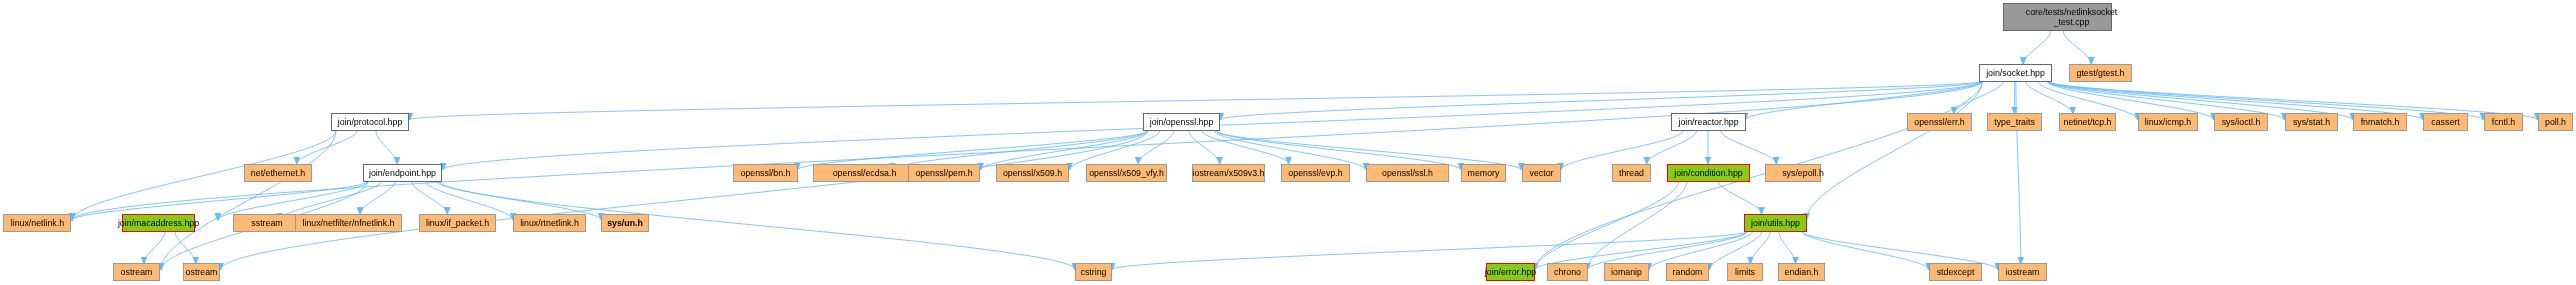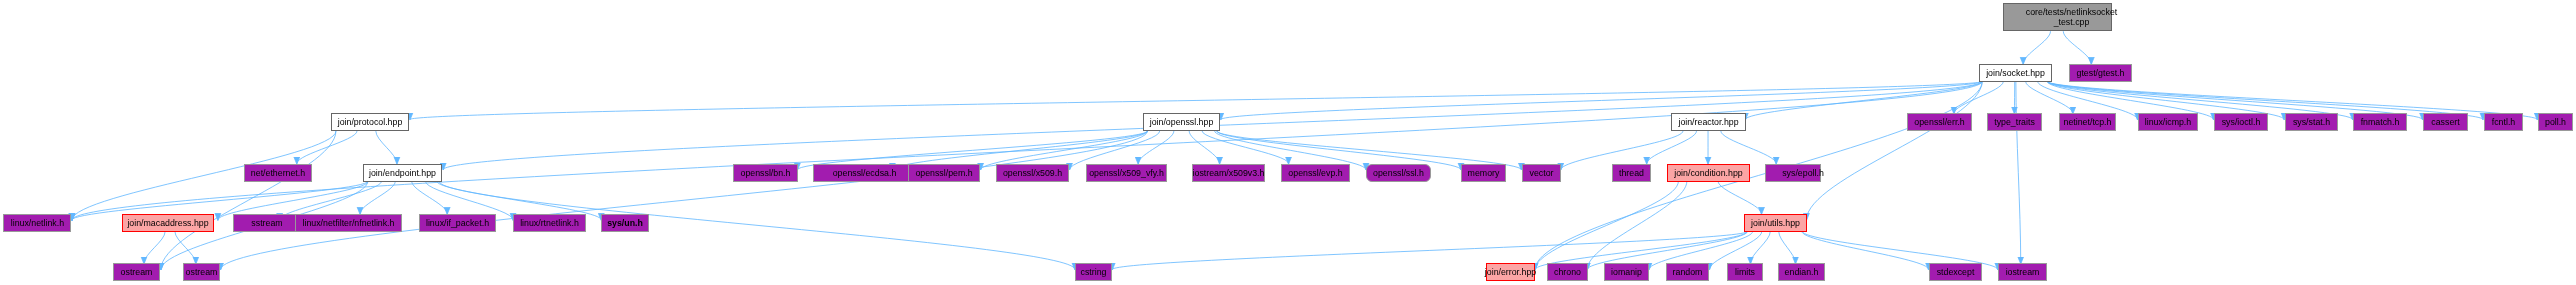--- a/index.html
+++ b/index.html
@@ -2,23 +2,23 @@
 <html style="font-size:11px"><head>
 <meta charset="utf-8">
 <style>
   html, body { margin: 0; padding: 0; background: #ffffff; }
   body { width: 2576px; height: 285px; position: relative; overflow: hidden;
          font-family: "Liberation Sans", "DejaVu Sans", sans-serif; }
   #graph { position: absolute; left: 0; top: 0; width: 2576px; height: 285px; }
   .node { position: absolute; box-sizing: border-box; height: 17.7px;
           display: flex; align-items: center; justify-content: center;
           font-size: 8.8px; color: #000; white-space: nowrap; }
-  .node.ext { background: #a21caf; border: 0.7px solid #999999; }
+  .node.ext { background: #fdba74; border: 0.7px solid #999999; }
   .node.local { background: #ffffff; border: 0.7px solid #666666; }
-  .node.missing { background: #fca5a5; border: 0.7px solid #ff0000; }
+  .node.missing { background: #84cc16; border: 0.7px solid #ff0000; }
   .node.root { background: #999999; border: 0.7px solid #666666; height: 28.5px;
                text-align: center; line-height: 10.2px; white-space: pre-line; }
   .node span { pointer-events: none; }
   svg .edge { fill: none; stroke: #63b8ff; stroke-width: 1.2; }
   svg .arrow { fill: #63b8ff; stroke: #63b8ff; }
 </style>
 </head>
 <body>
 
 <div id="graph">
@@ -162,21 +162,21 @@
     </div>
   <div class="node ext" style="left:1086px;top:164px;width:81px;">
       <span>openssl/x509_vfy.h</span>
     </div>
   <div class="node ext" style="left:1192px;top:164px;width:73px;">
       <span>iostream/x509v3.h</span>
     </div>
   <div class="node ext" style="left:1281px;top:164px;width:69px;">
       <span>openssl/evp.h</span>
     </div>
-  <div class="node ext" style="left:1366px;top:164px;width:65px;border-radius:6px;">
+  <div class="node ext" style="left:1366px;top:164px;width:83px;">
       <span>openssl/ssl.h</span>
     </div>
   <div class="node ext" style="left:1461px;top:164px;width:45px;">
       <span>memory</span>
     </div>
   <div class="node ext" style="left:1522px;top:164px;width:39px;">
       <span>vector</span>
     </div>
   <div class="node ext" style="left:1612px;top:164px;width:39px;">
       <span>thread</span>
@@ -184,21 +184,21 @@
   <div class="node missing" style="left:1667px;top:164px;width:83px;">
       <span>join/condition.hpp</span>
     </div>
   <div class="node ext" style="left:1765px;top:164px;width:56px;padding-left:20px;">
       <span>sys/epoll.h</span>
     </div>
 
   <div class="node ext" style="left:3.4px;top:214px;width:68px;">
       <span>linux/netlink.h</span>
     </div>
-  <div class="node missing" style="left:122px;top:214px;width:92px;">
+  <div class="node missing" style="left:122px;top:214px;width:73px;">
       <span>join/macaddress.hpp</span>
     </div>
   <div class="node ext" style="left:233px;top:214px;width:68px;">
       <span>sstream</span>
     </div>
   <div class="node ext" style="left:295px;top:214px;width:107px;">
       <span>linux/netfilter/nfnetlink.h</span>
     </div>
   <div class="node ext" style="left:419px;top:214px;width:77px;">
       <span>linux/if_packet.h</span>

